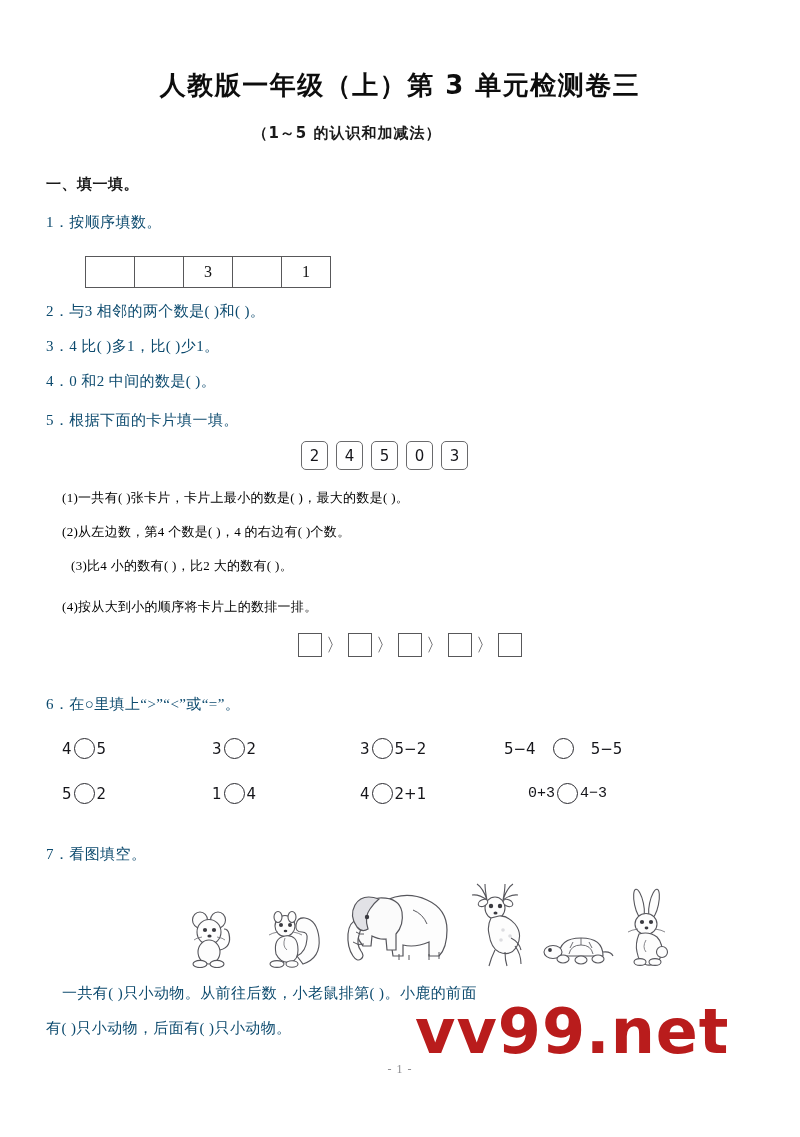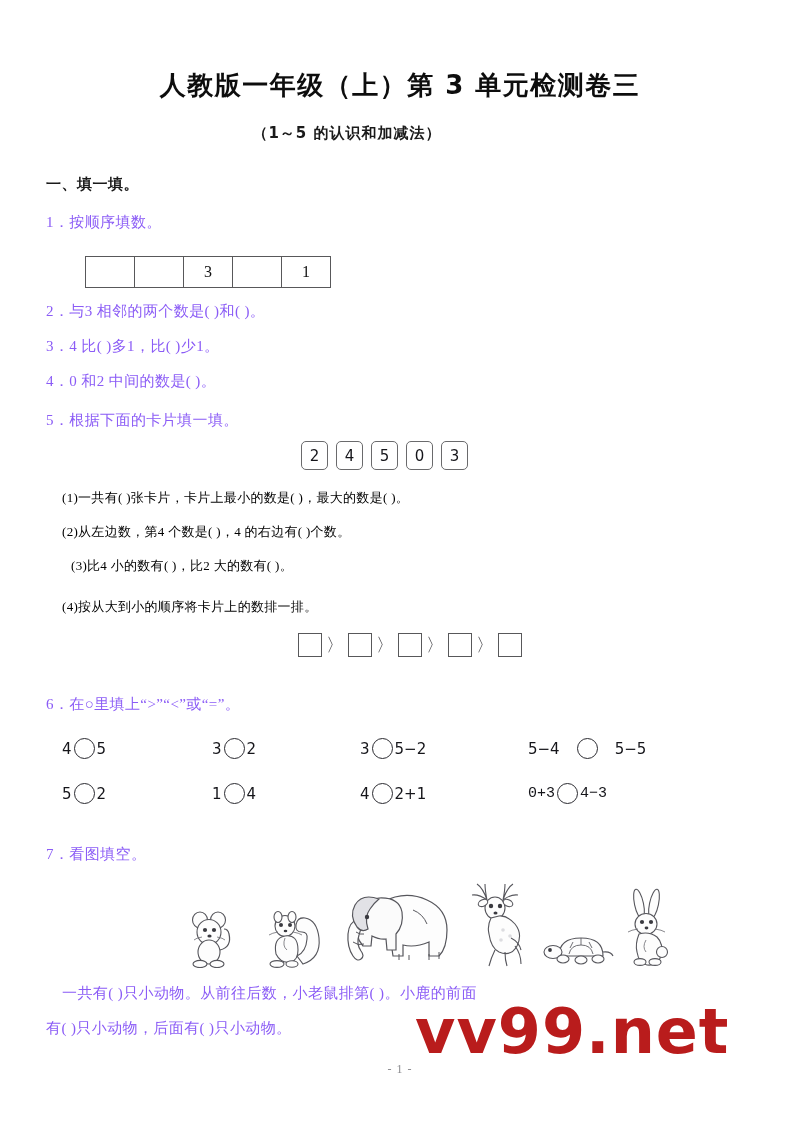--- a/index.html
+++ b/index.html
@@ -66,21 +66,21 @@
   .abs { position: absolute; white-space: nowrap; }
   .sec-head {
     font-family: "DejaVu Sans", "Liberation Sans", sans-serif;
     font-size: 15px;
     font-weight: bold;
     letter-spacing: .5px;
   }
   .q {
     font-size: 15px;
     letter-spacing: .4px;
-    color: #8b5cf6;
+    color: #0c4a6e;
   }
   .sub-q {
     font-size: 13px;
     letter-spacing: .3px;
     color: #000000;
   }
 
   
   .numstrip {
     position: absolute;
@@ -247,21 +247,21 @@
         <div class="cmp-item" style="left:212px;">
           <span>3</span>
           <span class="circle"></span>
           <span>2</span>
         </div>
         <div class="cmp-item" style="left:360px;">
           <span>3</span>
           <span class="circle"></span>
           <span>5−2</span>
         </div>
-        <div class="cmp-item" style="left:528px;gap:15px;">
+        <div class="cmp-item" style="left:504px;gap:15px;">
           <span>5−4</span>
           <span class="circle"></span>
           <span>5−5</span>
         </div>
       </div>
 
       <div class="cmp-row">
         <div class="cmp-item" style="left:62px;">
           <span>5</span>
           <span class="circle"></span>

